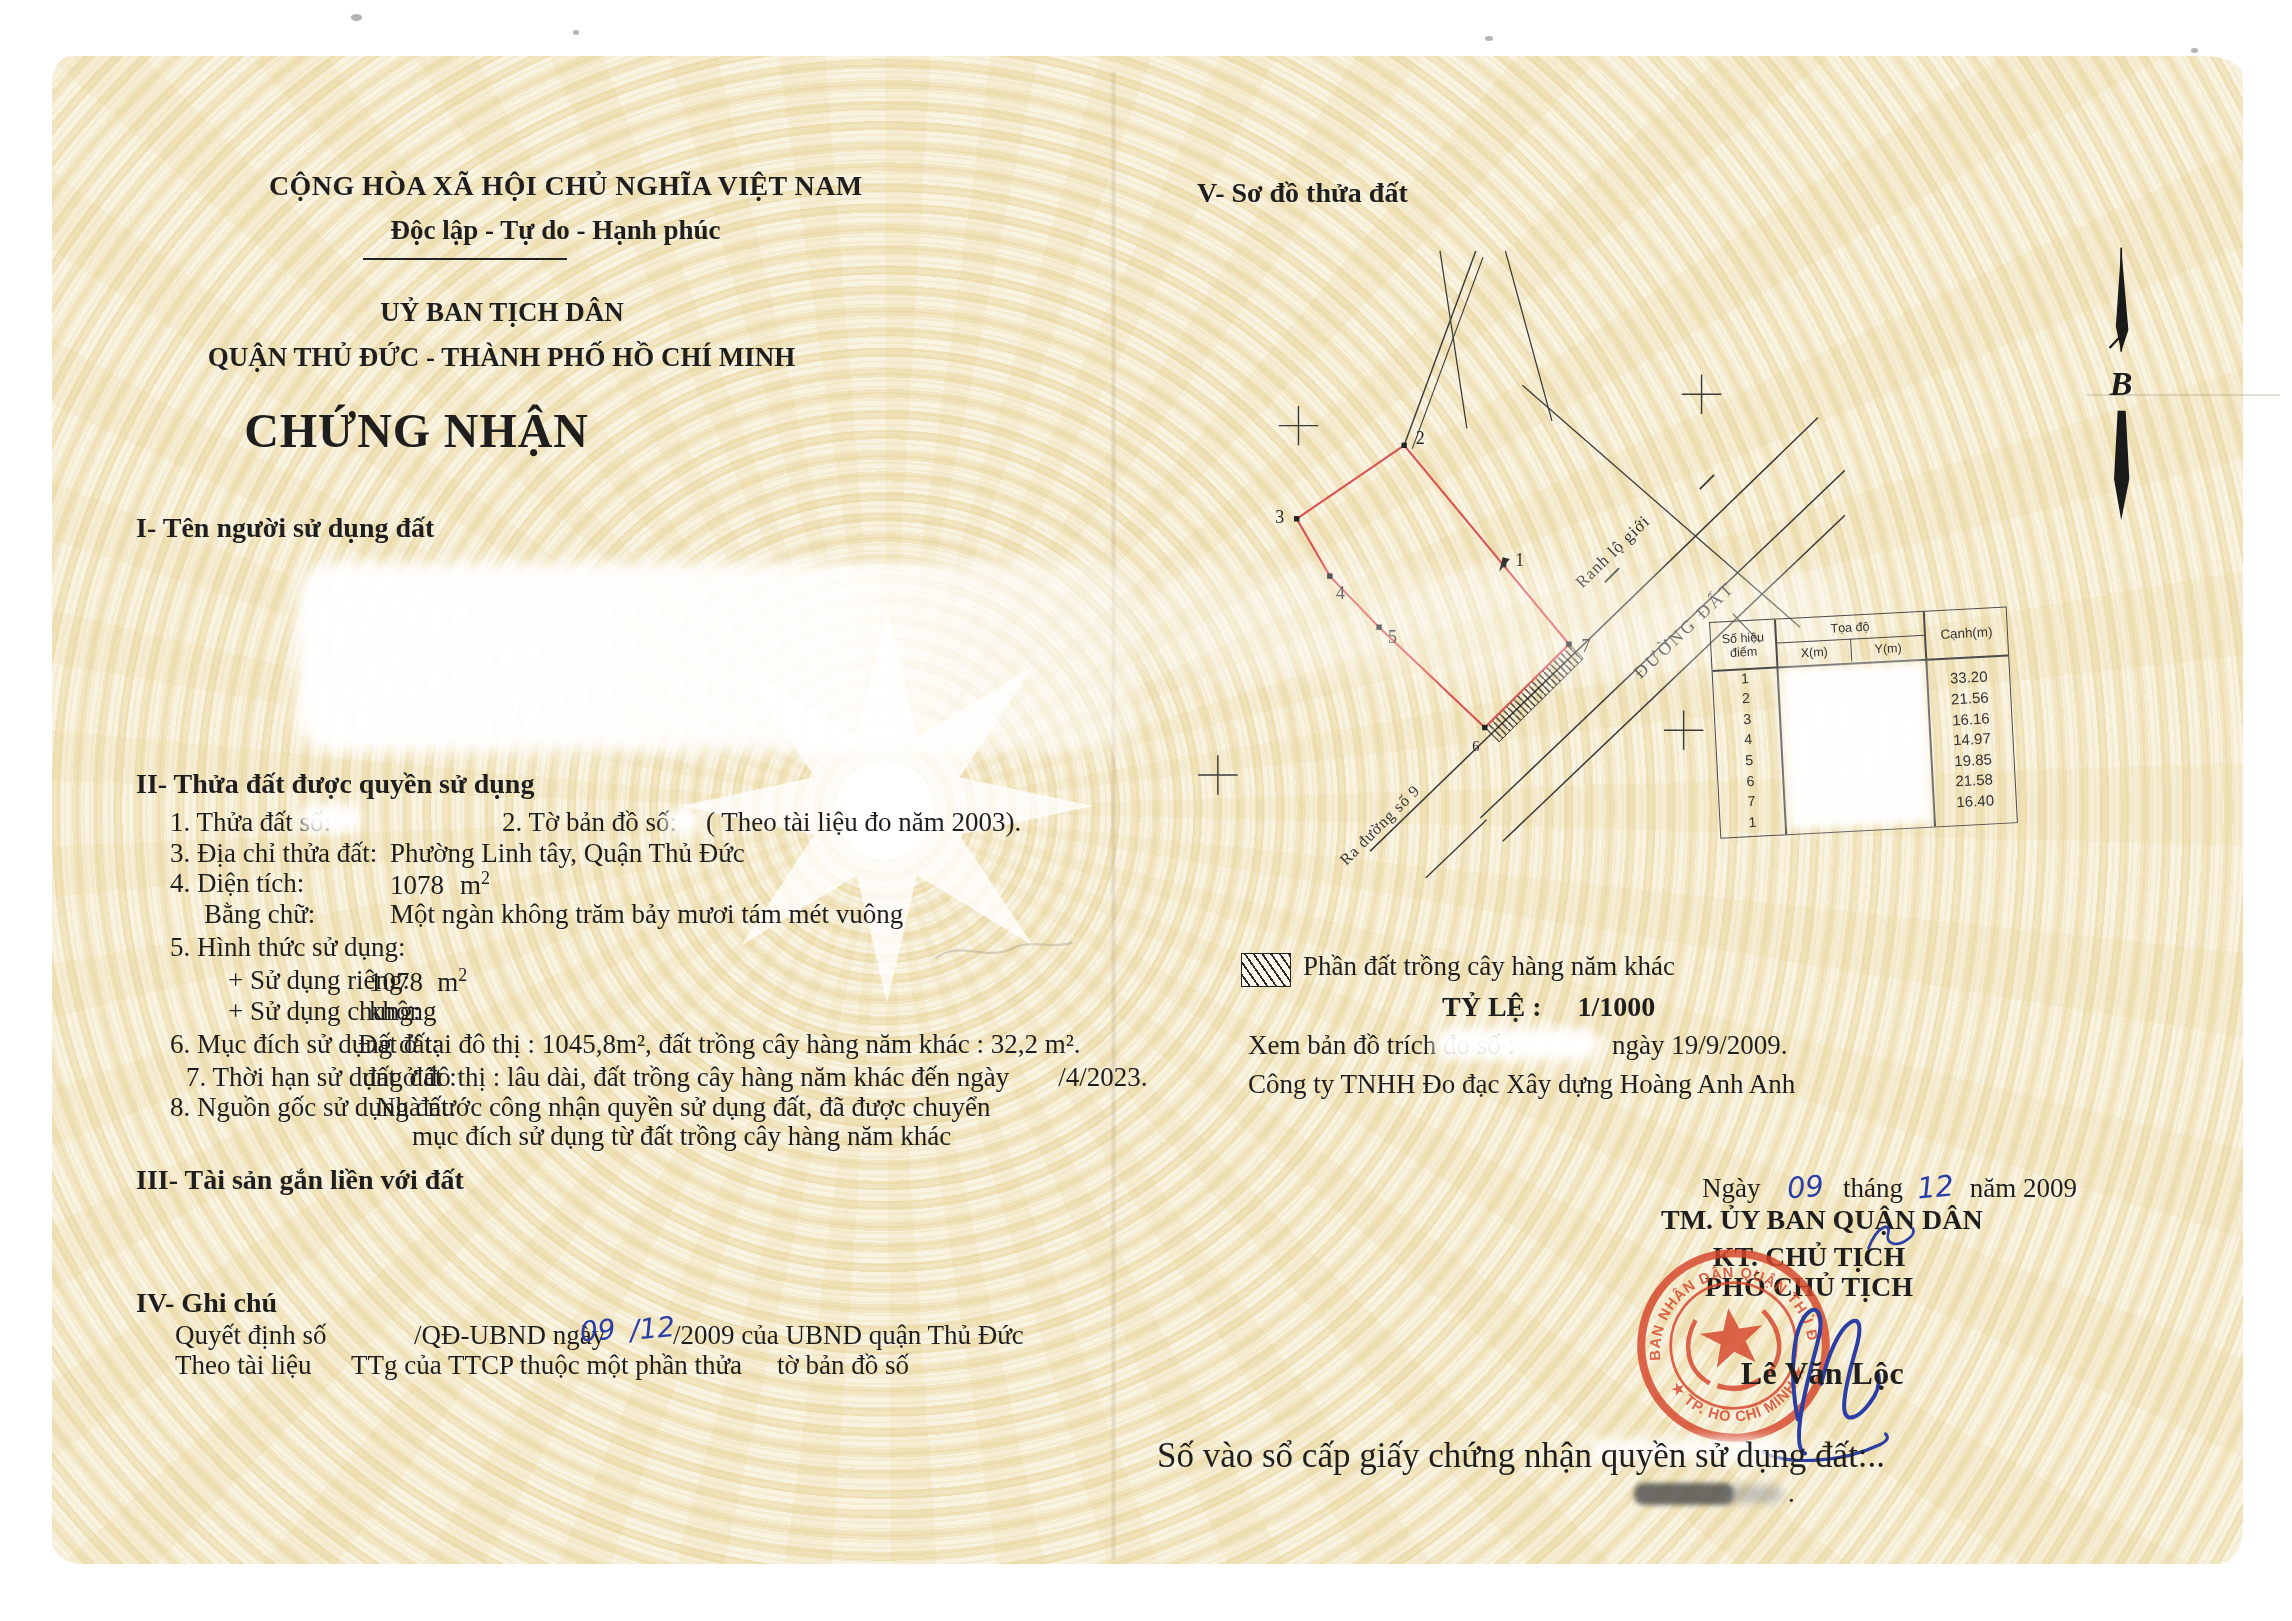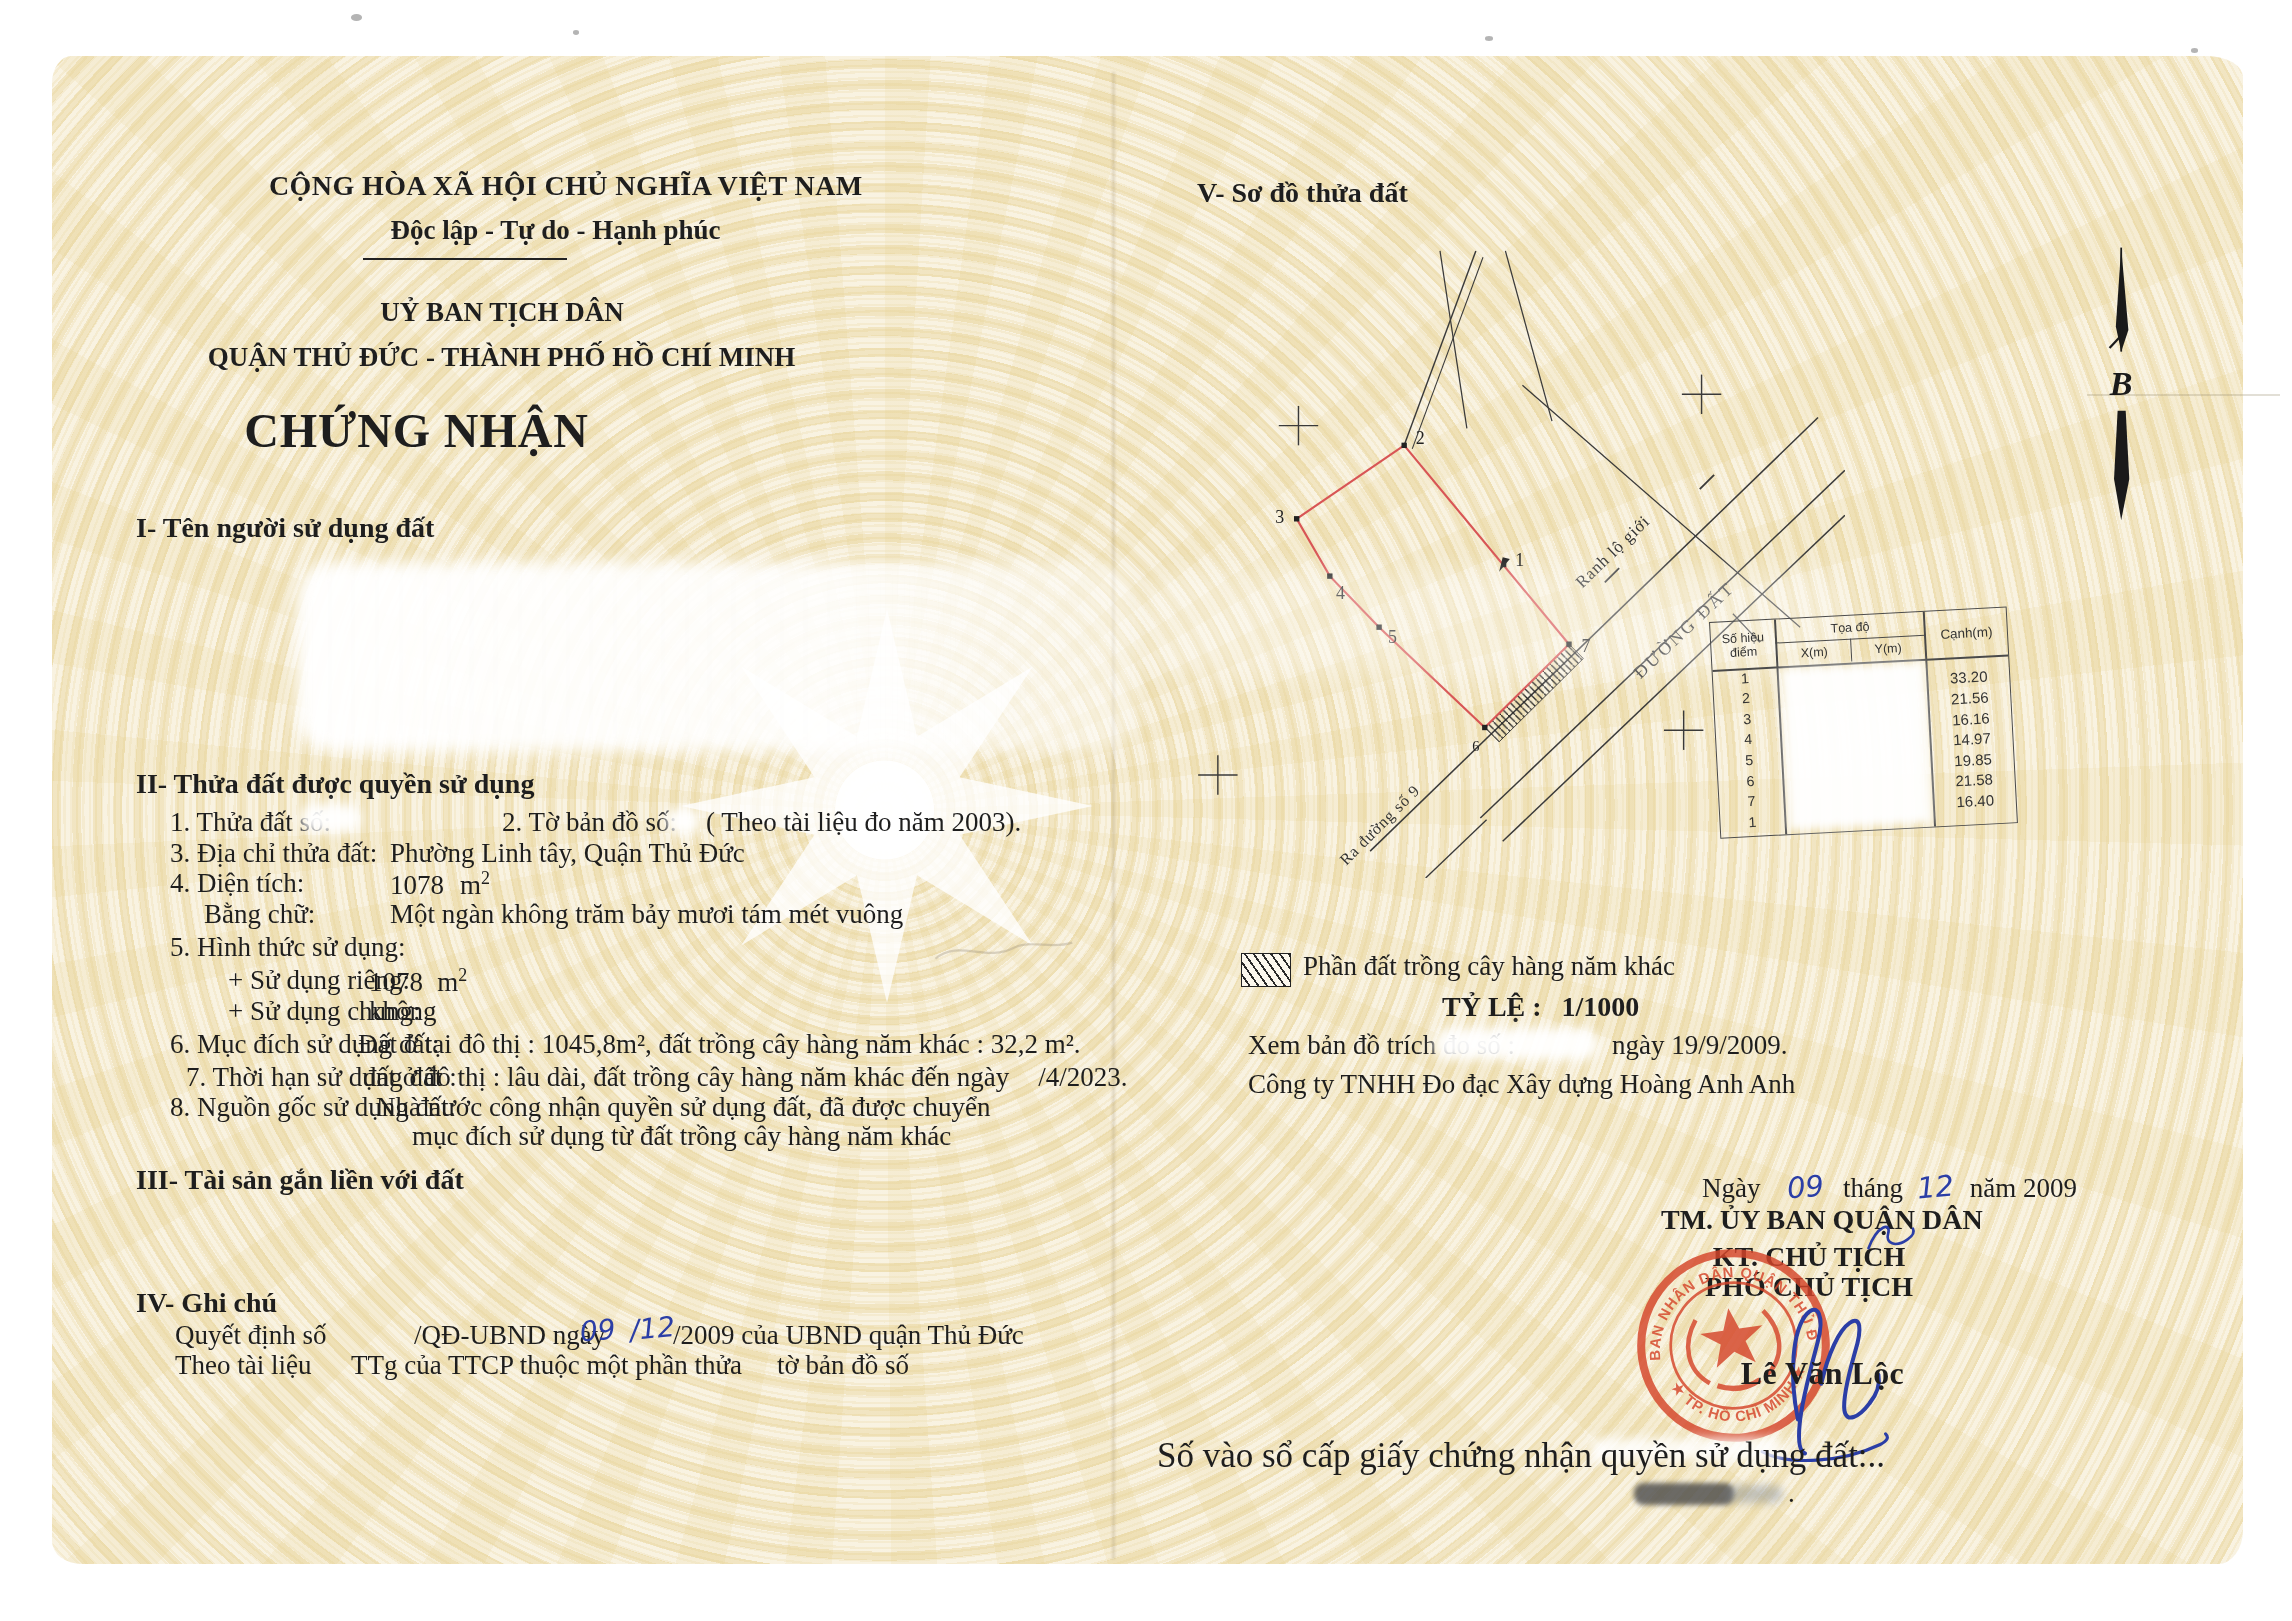--- a/index.html
+++ b/index.html
@@ -80,21 +80,21 @@
 <div class="abs txt" style="left:170px;top:932px;font-size:27px">5. Hình thức sử dụng:</div>
 <div class="abs txt" style="left:228px;top:965px;font-size:27px">+ Sử dụng riêng:</div>
 <div class="abs txt" style="left:369px;top:965px;font-size:27px"><span>1078</span><span style="margin-left:14.3px">m</span><sup>2</sup></div>
 <div class="abs txt" style="left:228px;top:996px;font-size:27px">+ Sử dụng chung:</div>
 <div class="abs txt" style="left:369px;top:996px;font-size:27px">không</div>
 
 <div class="abs txt" style="left:170px;top:1029px;font-size:27px">6. Mục đích sử dụng đất:</div>
 <div class="abs txt" style="left:358px;top:1029px;font-size:27px">Đất ở tại đô thị : 1045,8m², đất trồng cây hàng năm khác : 32,2 m².</div>
 
 <div class="abs txt" style="left:186px;top:1062px;font-size:27px">7. Thời hạn sử dụng đất :</div>
-<div class="abs txt" style="left:363px;top:1062px;font-size:27px"><span>đất ở đô thị : lâu dài, đất trồng cây hàng năm khác đến ngày</span><span style="margin-left:29px">/4/2023.</span></div>
+<div class="abs txt" style="left:363px;top:1062px;font-size:27px"><span>đất ở đô thị : lâu dài, đất trồng cây hàng năm khác đến ngày</span><span style="margin-left:49px">/4/2023.</span></div>
 
 <div class="abs txt" style="left:170px;top:1092px;font-size:27px">8. Nguồn gốc sử dụng đất:</div>
 <div class="abs txt" style="left:376px;top:1092px;font-size:27px">Nhà nước công nhận quyền sử dụng đất, đã được chuyển</div>
 <div class="abs txt" style="left:412px;top:1121px;font-size:27px">mục đích sử dụng từ đất trồng cây hàng năm khác</div>
 
 <svg class="abs" style="left:931px;top:921px" width="152" height="54" viewBox="0 0 170 60">
   <path d="M5,42 C30,20 62,46 92,30 C112,20 134,32 158,24" stroke="#9a8f7a" stroke-width="2.5" fill="none" opacity=".35"></path>
 </svg>
 
 <div class="abs txt b" style="left:136px;top:1164px;font-size:28px">III- Tài sản gắn liền với đất</div>
@@ -213,21 +213,21 @@
 <svg class="abs" style="left:2087px;top:244px" width="72" height="287" viewBox="0 0 80 320">
   <polygon points="38,4 46,96 38,120 32,92" fill="#1a1a1a"></polygon>
   <line x1="38" y1="4" x2="38" y2="120" stroke="#1a1a1a" stroke-width="2"></line>
   <line x1="38" y1="102" x2="25" y2="116" stroke="#1a1a1a" stroke-width="2.5"></line>
   <text x="38" y="168" font-size="38" font-weight="bold" font-style="italic" font-family="Liberation Serif, serif" text-anchor="middle" fill="#1a1a1a">B</text>
   <polygon points="34,186 43,186 47,262 38,308 30,262" fill="#1a1a1a"></polygon>
 </svg>
 
 <div class="abs legend-swatch"></div>
 <div class="abs txt" style="left:1303px;top:951px;font-size:27px">Phần đất trồng cây hàng năm khác</div>
-<div class="abs txt b" style="left:1442px;top:991px;font-size:28px"><span>TỶ LỆ :</span><span style="margin-left:20px">1/1000</span></div>
+<div class="abs txt b" style="left:1442px;top:991px;font-size:28px"><span>TỶ LỆ :</span><span style="margin-left:36px">1/1000</span></div>
 <div class="abs txt" style="left:1248px;top:1030px;font-size:27px">Xem bản đồ trích đo số :</div>
 <div class="abs smear" style="left:1433px;top:1028px;width:166px;height:32px"></div>
 <div class="abs txt" style="left:1612px;top:1030px;font-size:27px">ngày 19/9/2009.</div>
 <div class="abs txt" style="left:1248px;top:1069px;font-size:27px">Công ty TNHH Đo đạc Xây dựng Hoàng Anh Anh</div>
 
 <div class="abs txt" style="left:1702px;top:1171px;font-size:27px">
   <span>Ngày</span>
   <span class="hw" style="margin:0 12.5px 0 19.7px;font-size:29px">09</span>
   <span>tháng</span>
   <span class="hw" style="margin:0 9px 0 7.2px;font-size:29px">12</span>

